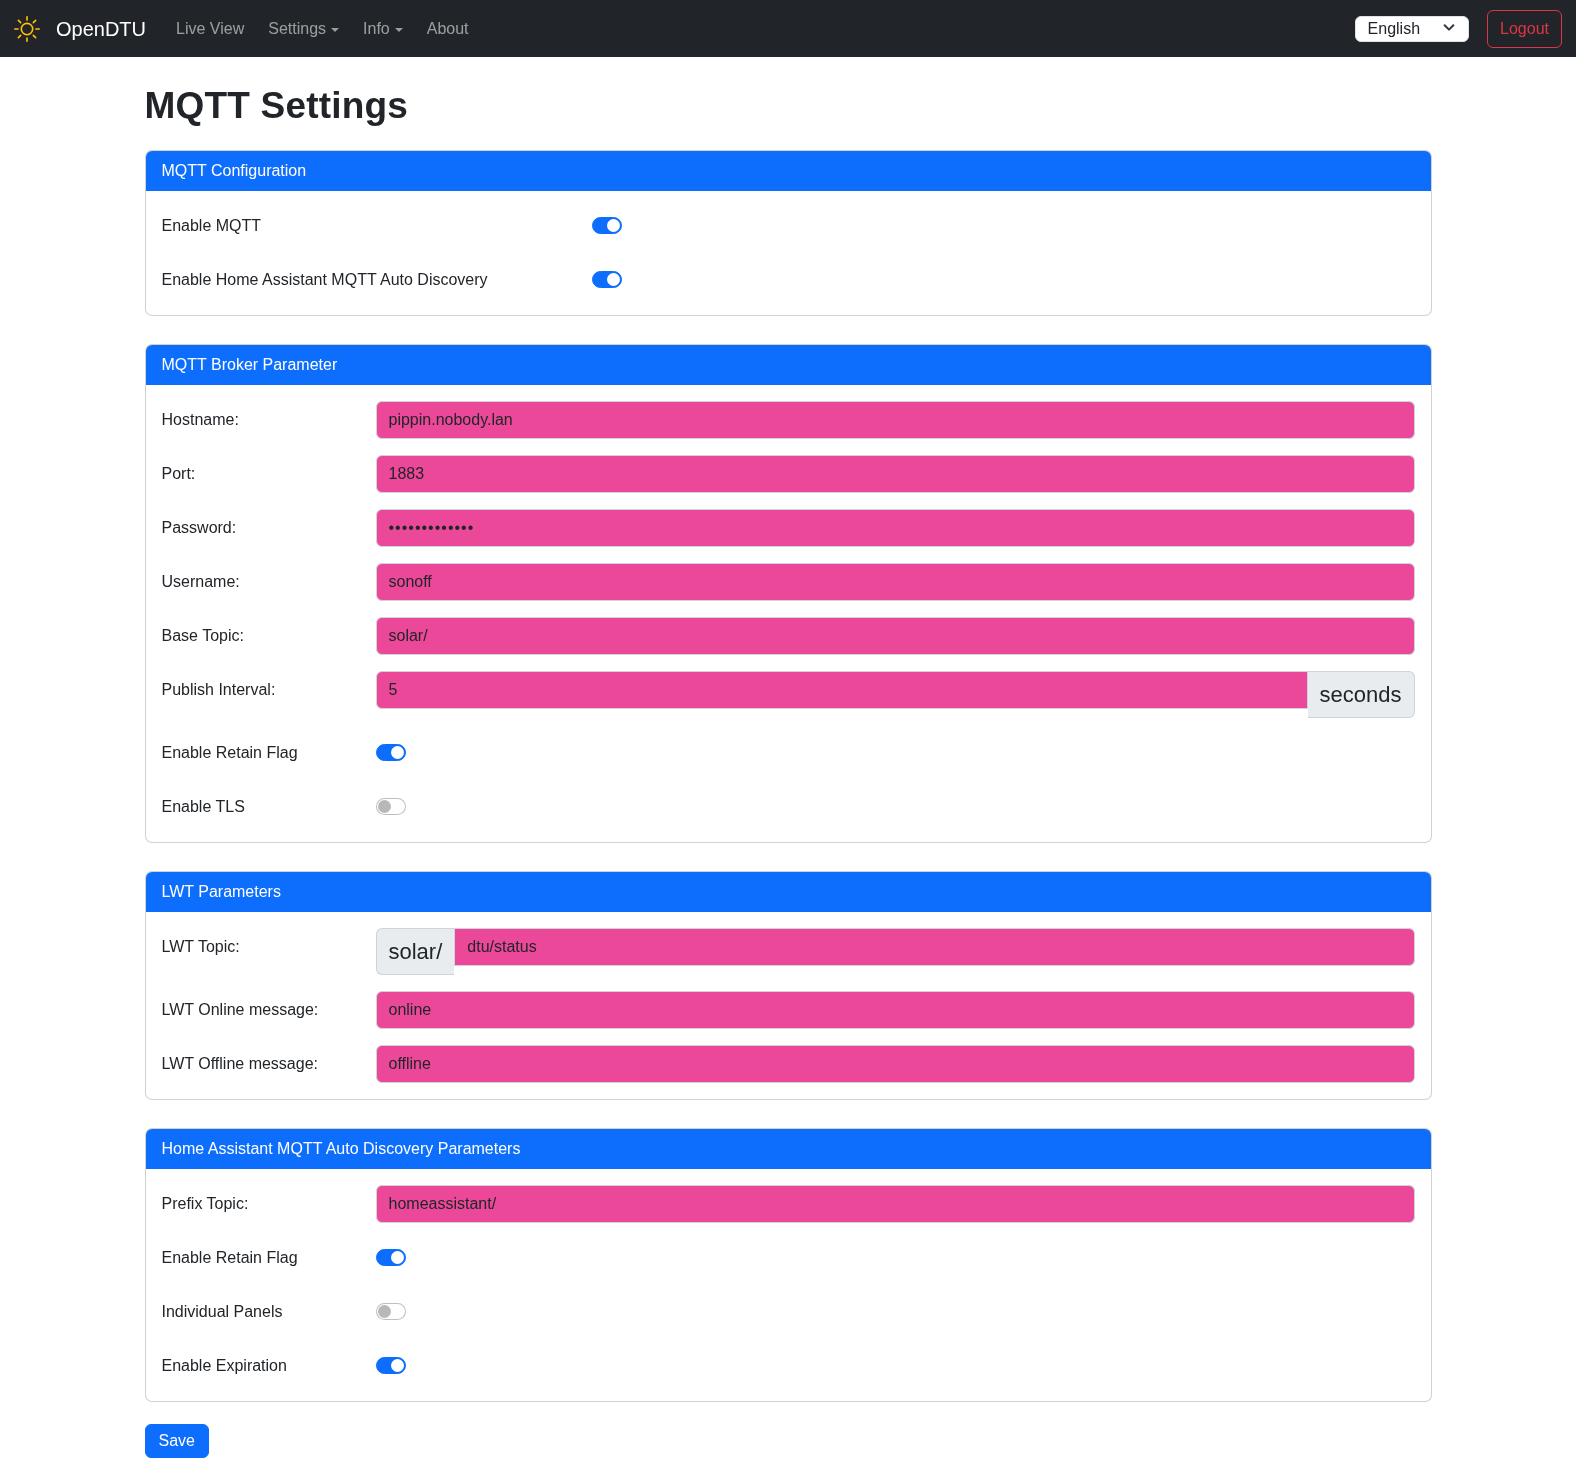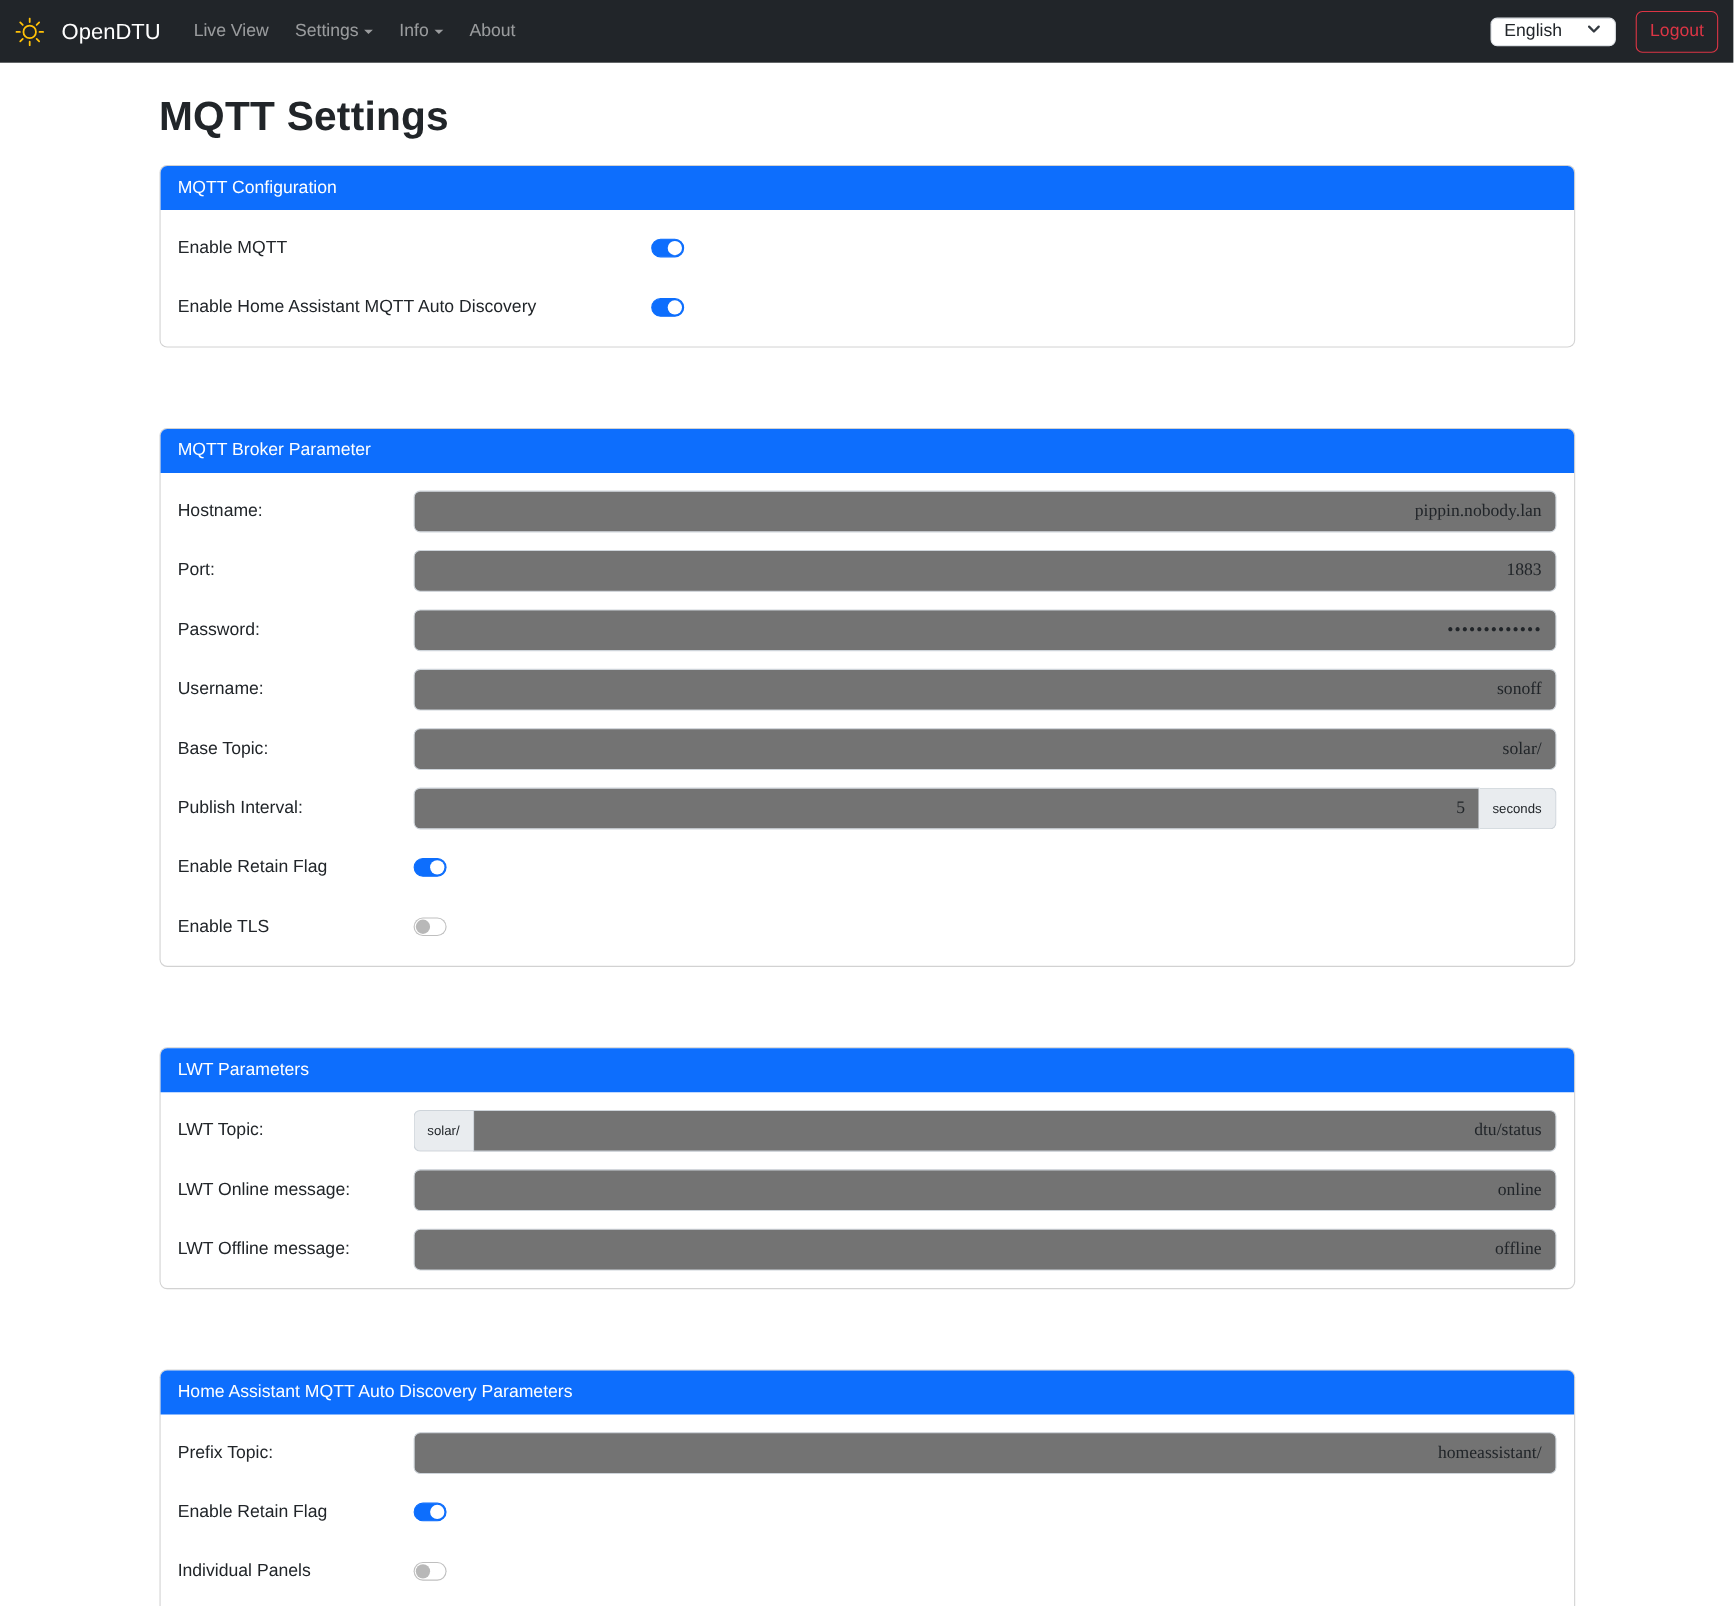--- a/index.html
+++ b/index.html
@@ -46,44 +46,44 @@
     border-radius:6px;height:38px;padding:0 12px;font-size:16px;cursor:pointer;
     font-family:inherit;
   }
 
   
   .container{width:1287px;margin:0 auto;}
   h1.page-title{font-size:37px;font-weight:600;margin:21px 0 16px 0;letter-spacing:.2px;}
 
   .card{
     border:1px solid var(--card-border);border-radius:7px;
-    margin-bottom:73px;background:#fff;
+    margin-bottom:28px;background:#fff;
   }
   .card-header{
     background:var(--primary);color:#fff;
     padding:8px 16px;border-radius:6px 6px 0 0;
     font-size:16px;
   }
   .card-body{padding:16px;}
 
   .row{display:flex;margin-bottom:16px;}
   .row:last-child{margin-bottom:0;}
   .label-col{width:214px;flex:none;padding:7px 12px 7px 0;}
   .label-col.wide{width:430px;}
   .field-col{flex:1;display:flex;align-items:center;}
 
   input.form-control{
     width:100%;height:38px;border:1px solid var(--input-border);
     border-radius:6px;padding:6px 12px;font-size:16px;color:var(--text);
-    font-family:Liberation Serif, serif;background:#737373;outline:none;text-align:right;
+    font-family:Liberation Sans, sans-serif;background:#ec4899;outline:none;
   }
   .input-group{display:flex;width:100%;}
   .input-group .addon{
     background:var(--addon-bg);border:1px solid var(--input-border);
-    padding:6px 12px;font-size:12px;color:var(--text);display:flex;align-items:center;
+    padding:6px 12px;font-size:22px;color:var(--text);display:flex;align-items:center;
   }
   .input-group .addon.prefix{border-radius:6px 0 0 6px;border-right:0;}
   .input-group .addon.suffix{border-radius:0 6px 6px 0;border-left:0;}
   .input-group input.form-control.has-suffix{border-radius:6px 0 0 6px;}
   .input-group input.form-control.has-prefix{border-radius:0 6px 6px 0;}
 
   
   .switch-row{min-height:30px;align-items:center;}
   .switch{
     width:30px;height:17px;border-radius:17px;position:relative;

